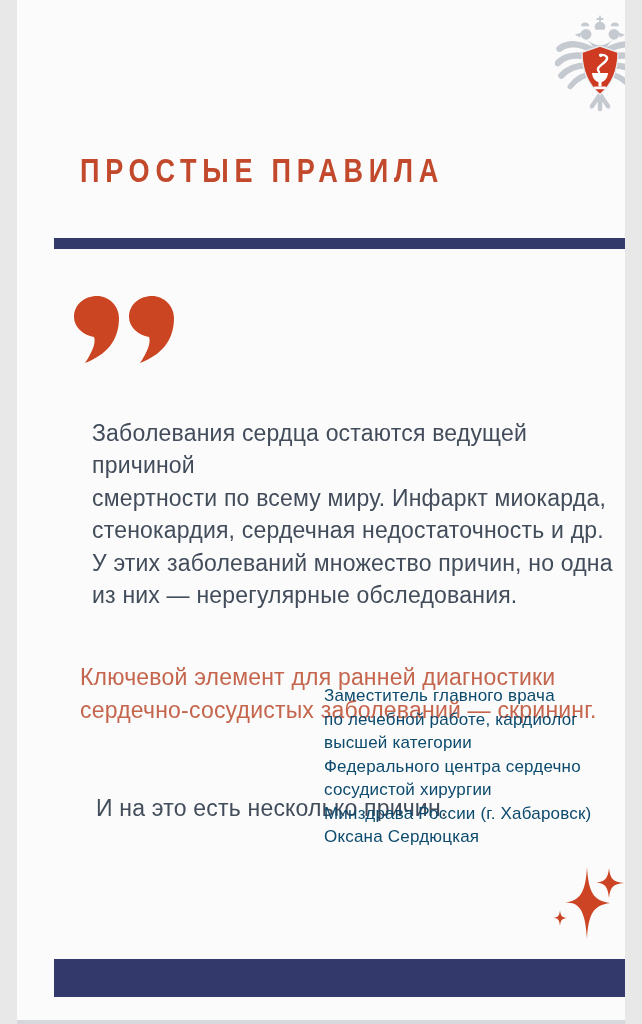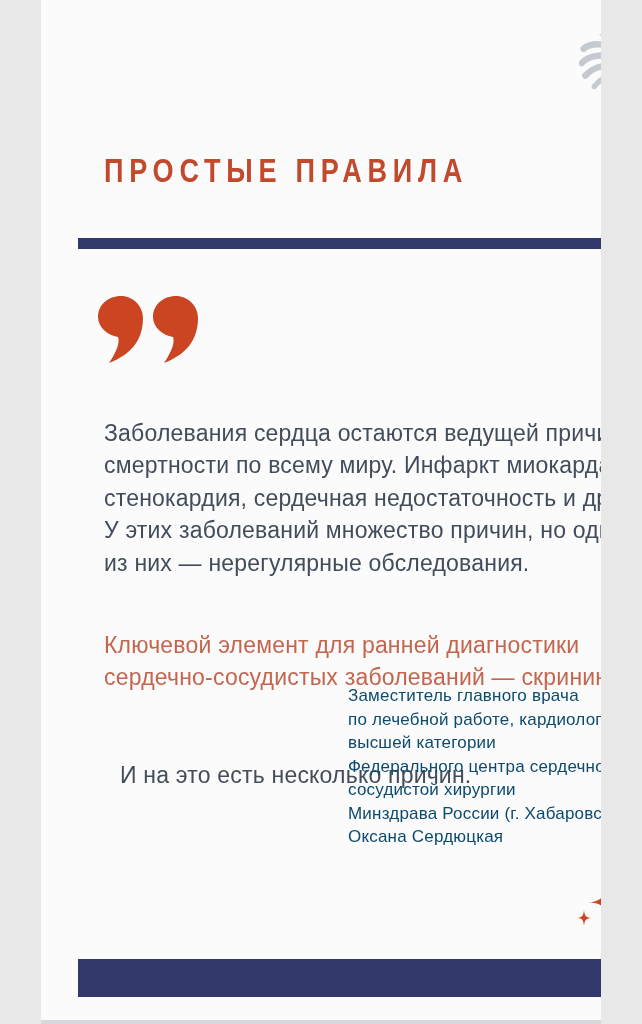--- a/index.html
+++ b/index.html
@@ -1,18 +1,18 @@
 <!DOCTYPE html>
 <html><head>
 <meta charset="utf-8">
 <style>
   html,body { margin:0; padding:0; background:#e8e8e8; }
   .page {
     position:relative;
-    width:560px; height:1024px;
+    width:608px; height:1024px;
     margin:0 auto;
     background:#fafbfa;
     font-family:"Liberation Sans", sans-serif;
     overflow:hidden;
   }
   .emblem {
     position:absolute; top:14px; left:538px;
     width:90px; height:100px;
   }
   .title {
@@ -33,21 +33,21 @@
     position:absolute; left:57px; top:296px;
     width:110px; height:70px;
   }
   .body-text {
     position:absolute; left:63px; top:384px; width:545px;
     color:#424c5b;
     font-size:23px; line-height:32.5px;
     white-space:pre-line;
     letter-spacing:0.2px;
   }
-  .p1 { margin:0 0 17px 0; }
+  .p1 { margin:0 0 17px 12px; }
   .highlight {
     margin:0 0 17px 0;
     color:#c5654d;
   }
   .p2 { margin:16px; }
   .attribution {
     position:absolute; left:307px; top:684px; width:300px;
     color:#0c4a6e;
     font-size:17px; line-height:23.5px;
     white-space:pre-line;

